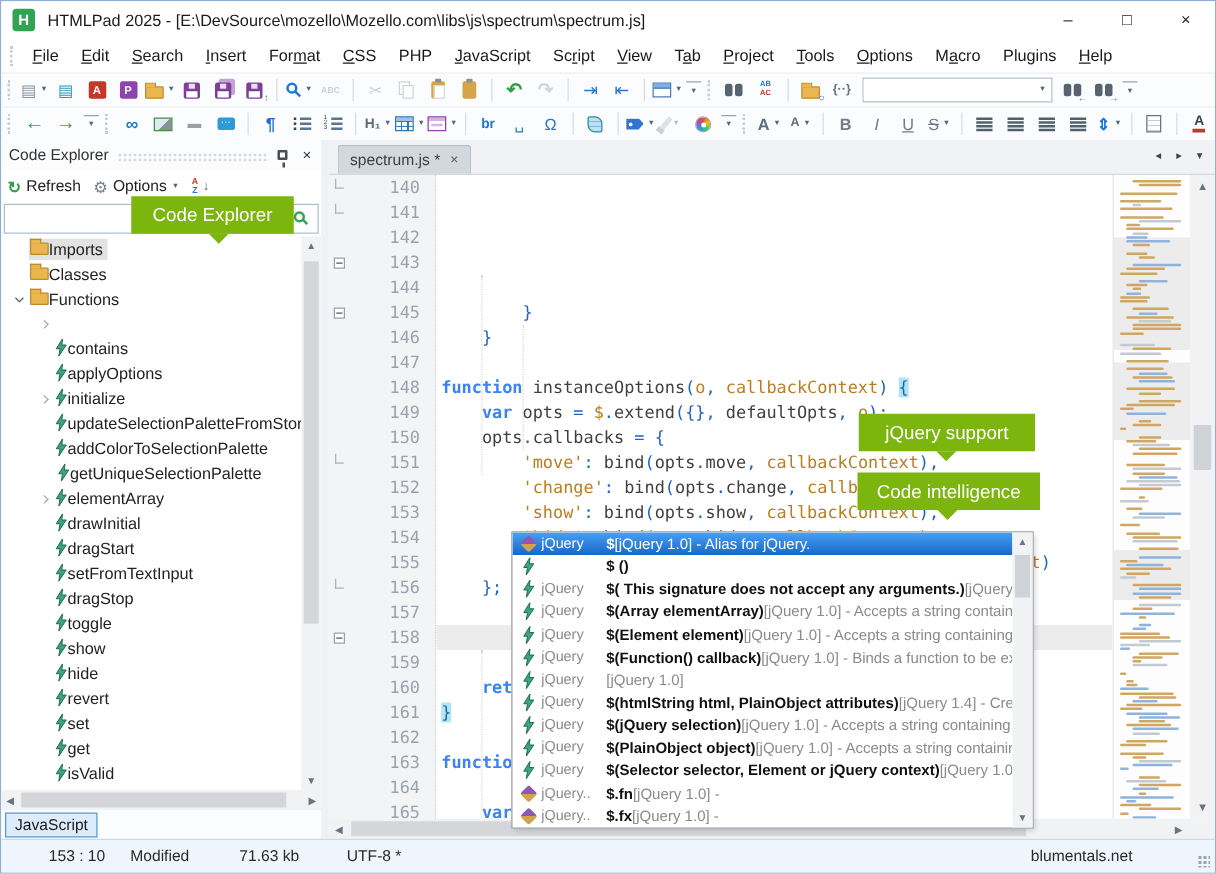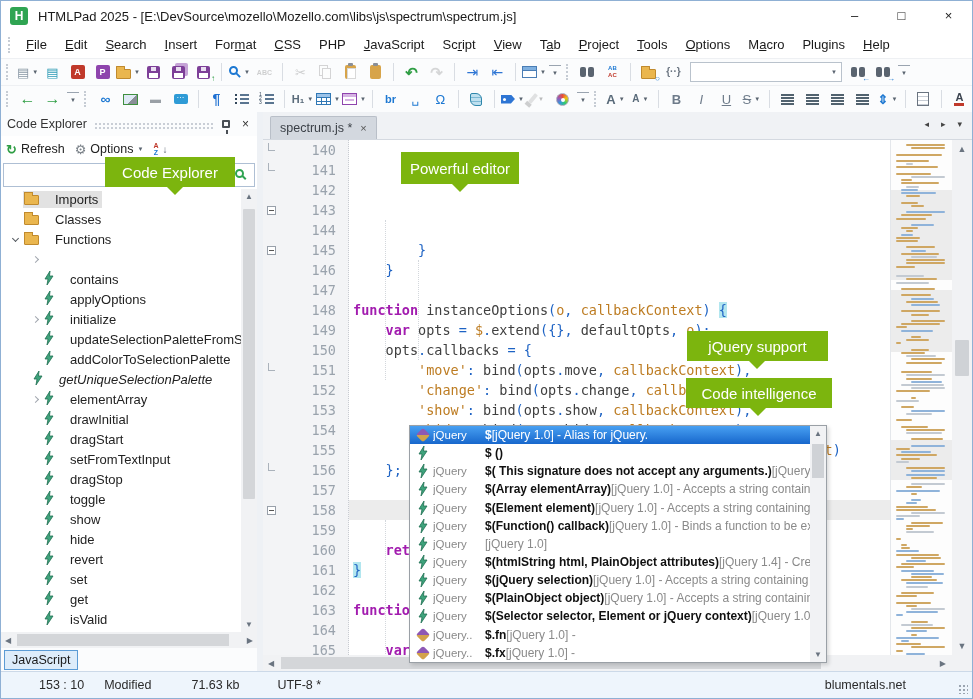--- a/index.html
+++ b/index.html
@@ -107,21 +107,21 @@
   .sb-search{margin:1px 2px 2px;display:flex;border:1px solid #aebfd4;height:24px;align-items:center;background:#fff}
   .sb-search input{flex:1;min-width:0;border:none;outline:none;height:18px;font-size:12px;padding:0 4px}
   .sb-mag{width:9px;height:9px;border:2px solid #2fa452;border-radius:50%;position:relative;margin:-4px 10px 0 0;flex:0 0 auto}
   .sb-mag:after{content:"";position:absolute;width:2px;height:5px;background:#2fa452;transform:rotate(-45deg);bottom:-4px;right:-3px}
   .tree{flex:1;overflow:hidden;position:relative;font-size:13px;color:#222}
   .tree-rows{position:absolute;left:0;top:0;right:16px;bottom:0;overflow:hidden}
   .tree-row{height:20px;display:flex;align-items:center;white-space:nowrap}
   .tree-exp{width:16px;flex:0 0 16px;display:flex;align-items:center;justify-content:center}
   .chev-r{width:5px;height:5px;border-right:1.5px solid #a0a6ae;border-top:1.5px solid #a0a6ae;transform:rotate(45deg)}
   .chev-d{width:5px;height:5px;border-right:1.5px solid #555a60;border-top:1.5px solid #555a60;transform:rotate(135deg);margin-top:-2px}
-  .tree-inner{display:flex;align-items:center;padding:1px 4px 1px 1px;gap:16px}
+  .tree-inner{display:flex;padding:1px 4px 1px 1px;gap:0}
   .tree-row.selected .tree-inner{background:#e2e2e2}
   .tf{width:15px;height:10px;background:#eab64e;border:1px solid #c08a2e;border-radius:1px;position:relative;margin-top:2px;flex:0 0 15px}
   .tf:before{content:"";position:absolute;top:-4px;left:-1px;width:7px;height:3px;background:#eab64e;border:1px solid #c08a2e;border-bottom:none}
   .tree-vscroll{position:absolute;right:0;top:0;bottom:0;width:16px;background:#f1f2f4;font-size:8px;color:#6a7480;text-align:center}
   .tree-vscroll .thumb{position:absolute;left:2px;right:2px;top:20px;height:290px;background:#d4d6d9;border-radius:1px}
   .tree-vscroll .up{position:absolute;top:3px;left:0;right:0}
   .tree-vscroll .dn{position:absolute;bottom:3px;left:0;right:0}
   .sb-hscroll{height:16px;background:#f1f2f4;position:relative;font-size:8px;color:#6a7480;flex:0 0 auto}
   .sb-hscroll .lt{position:absolute;left:4px;top:4px}.sb-hscroll .rt{position:absolute;right:4px;top:4px}
   .sb-hscroll .thumb{position:absolute;left:16px;width:212px;top:2px;bottom:2px;background:#d4d6d9}
@@ -143,21 +143,21 @@
   .g-row{height:20px;display:flex;align-items:center}
   .fold-col{width:16px;flex:0 0 16px;display:flex;justify-content:center;align-items:center}
   .fold-box{width:9px;height:9px;border:1px solid #98a0aa;background:#fff;position:relative}
   .fold-box:after{content:"";position:absolute;left:1px;right:1px;top:3px;height:1px;background:#555}
   .fold-tick{width:7px;height:8px;border-left:1px solid #aab2bb;border-bottom:1px solid #aab2bb;margin-top:-6px}
   .g-num{flex:1;text-align:right;padding-right:12px}
   .code{flex:1;font:13.5px/20px "DejaVu Sans Mono",monospace;white-space:pre;color:#404040;
     position:relative;overflow:hidden;background:#fff;padding-left:4px;min-width:0}
   .line{height:20px}
   .line.current{background:#ececec;margin-left:-4px;padding-left:4px}
-  .tk-k{color:#a21caf;font-weight:bold}
+  .tk-k{color:#3b82f6;font-weight:bold}
   .tk-p{color:#1e63c4}
   .tk-v{color:#bd7c22}
   .tk-s{color:#bd7c22}
   .tk-i{color:#404040}
   .tk-b{color:#1e63c4;background:#b2e6ef}
   .caret{display:inline-block;width:2px;height:15px;background:#000;vertical-align:-2px}
   .iguide{position:absolute;width:0;border-left:1px dotted #d3d7dc}
   .minimap{width:62px;border-left:1px solid #e4e7eb;position:relative;background:#fdfdfd;overflow:hidden;flex:0 0 auto}
   .mm-block{position:absolute;left:0;right:0;background:#ececec}
   .mm-bar{position:absolute;height:2px;border-radius:1px}
@@ -551,21 +551,21 @@
             </div>
             <div class="tree-row" style="padding-left: 26px;">
               <span class="tree-exp"></span>
               <span class="tree-inner">
                 <span><svg width="10" height="14" viewBox="0 0 10 14">
                     <path d="M6 0 L1 8 H4 L3 14 L9 5 H5.5 Z" fill="#3fa37c" stroke="#1e6e52" stroke-width="0.8"></path>
                   </svg></span>
                 <span>addColorToSelectionPalette</span>
               </span>
             </div>
-            <div class="tree-row" style="padding-left: 15px; font-style: italic;">
+            <div class="tree-row" style="padding-left: 28px;">
               <span class="tree-exp"></span>
               <span class="tree-inner">
                 <span><svg width="10" height="14" viewBox="0 0 10 14">
                     <path d="M6 0 L1 8 H4 L3 14 L9 5 H5.5 Z" fill="#3fa37c" stroke="#1e6e52" stroke-width="0.8"></path>
                   </svg></span>
                 <span>getUniqueSelectionPalette</span>
               </span>
             </div>
             <div class="tree-row" style="padding-left: 26px;">
               <span class="tree-exp">
@@ -988,24 +988,20 @@
     <span class="sb-size">71.63 kb</span>
     <span class="sb-enc">UTF-8 *</span>
     <span class="sb-brand">blumentals.net</span>
     <span class="sb-grip"></span>
   </div>
 
   <div class="badge" id="badge-ce">
     <span>Code Explorer</span>
       <span class="arr"></span>
   </div>
-  <div class="badge" id="badge-pe">
-    <span>Powerful editor</span>
-      <span class="arr"></span>
-  </div>
   <div class="badge" id="badge-jq">
     <span>jQuery support</span>
       <span class="arr"></span>
   </div>
   <div class="badge" id="badge-ci">
     <span>Code intelligence</span>
       <span class="arr"></span>
   </div>
 
   <div class="popup">

